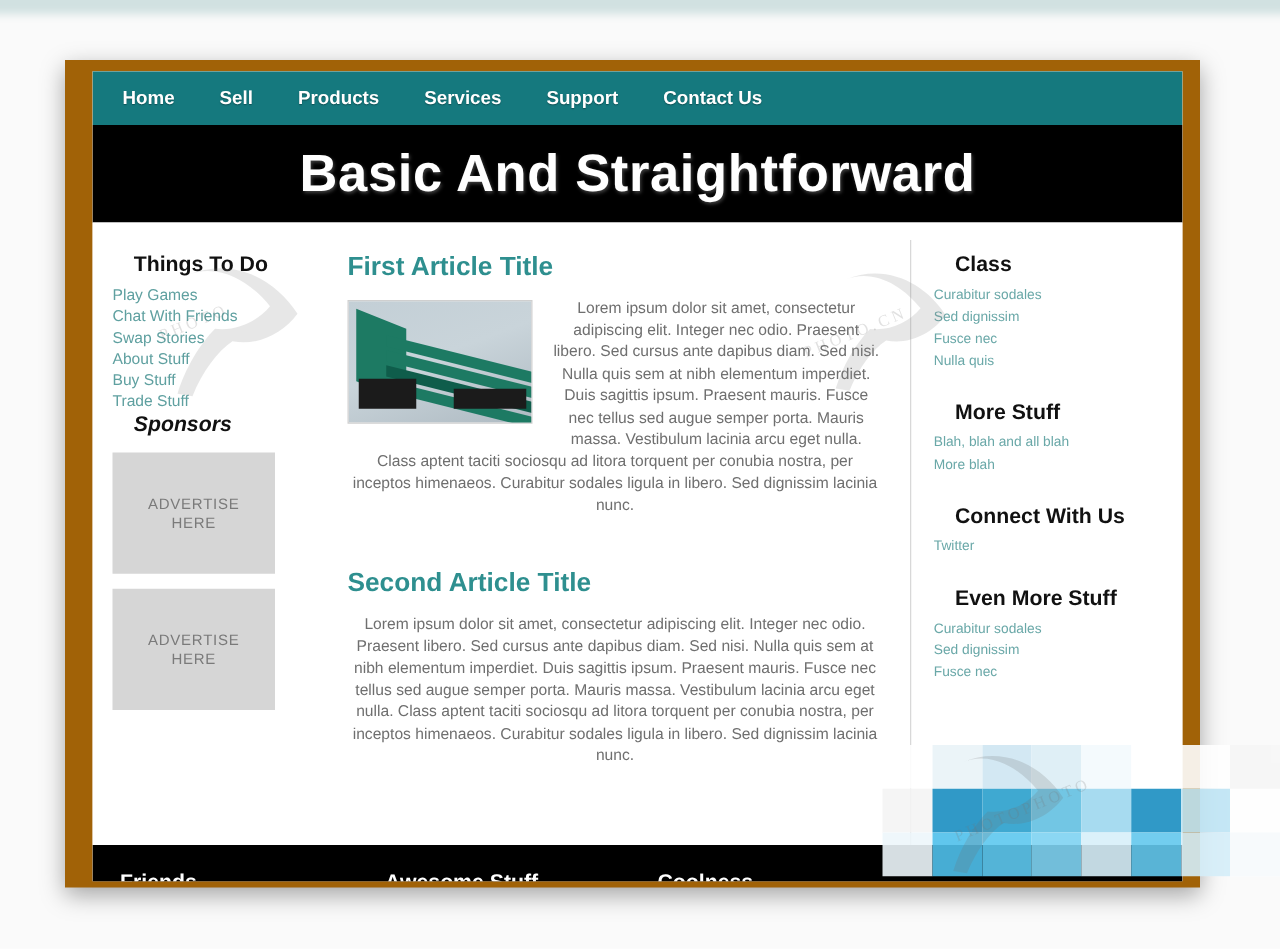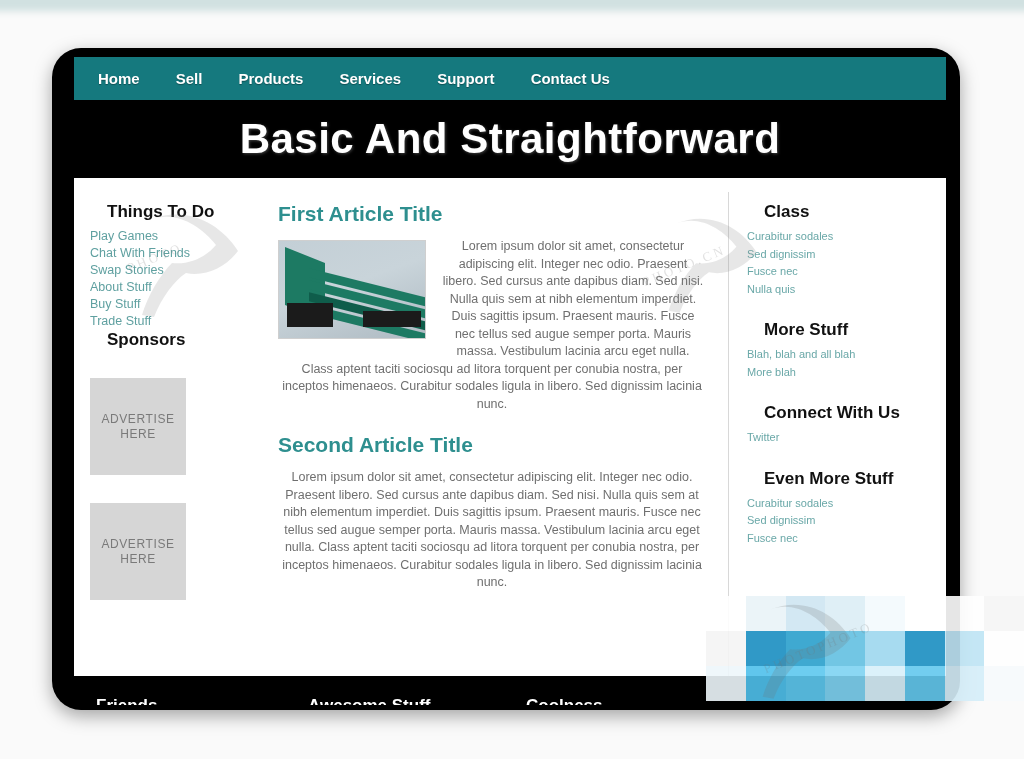--- a/index.html
+++ b/index.html
@@ -28,23 +28,22 @@
     box-sizing:border-box;
     color:#ffffff;font-weight:bold;font-size:19px;letter-spacing:.3px;
   }
   .bg-white{
     position:absolute;left:40px;top:56px;width:990px;height:640px;background:#fafafa;
   }
 
   
   .window{
     position:absolute;left:52px;top:48px;width:908px;height:662px;
-    background:#000000;
+    background:#a16207;
     box-shadow:0 6px 18px rgba(0,0,0,.35);
-    border-radius:29px;
   }
   .window-inner{
     position:absolute;left:22px;top:9px;width:872px;height:648px;
     background:#ffffff;overflow:hidden;
   }
 
   
   .navbar{
     height:43px;background:#15797e;
     display:flex;align-items:center;
@@ -81,31 +80,31 @@
     margin:0 0 6px 17px;font-size:17px;color:#111111;font-weight:bold;
   }
   h3.side-head.second{margin-top:22px;}
   ul.side-list{margin:0;padding:0;list-style:none;}
   ul.side-list li{
     font-size:12.5px;color:#5fa0a0;line-height:17px;cursor:pointer;
   }
   ul.side-list.right li{color:#6aa8a8;line-height:17.5px;font-size:11px;}
 
   .ad-box{
-    width:96px;height:97px;background:#d6d6d6;margin-top:28px;
+    width:130px;height:97px;background:#d6d6d6;margin-top:12px;
     display:flex;flex-direction:column;align-items:center;justify-content:center;
     color:#7a7a7a;font-size:12px;letter-spacing:.6px;line-height:15px;
     text-align:center;cursor:pointer;
   }
-  .sponsors-head{margin-top:42px;}
+  .sponsors-head{margin-top:42px;font-style:italic;}
 
   h2.art-title{
     margin:0 0 12px 0;font-size:21px;color:#2e8f8f;font-weight:bold;
   }
-  h2.art-title.second{margin-top:20px;}
+  h2.art-title.second{margin-top:42px;}
   .art-body{
     font-size:12.5px;line-height:17.5px;color:#6f6f6f;margin:0;text-align:center;
   }
 
   .art-photo{
     float:left;width:146px;height:97px;margin:2px 14px 6px 0;
     border:1px solid #cfcfcf;
     background:
       linear-gradient(160deg,#c3cfd6 0%,#c9d4da 46%,#aebac2 100%);
     position:relative;overflow:hidden;

